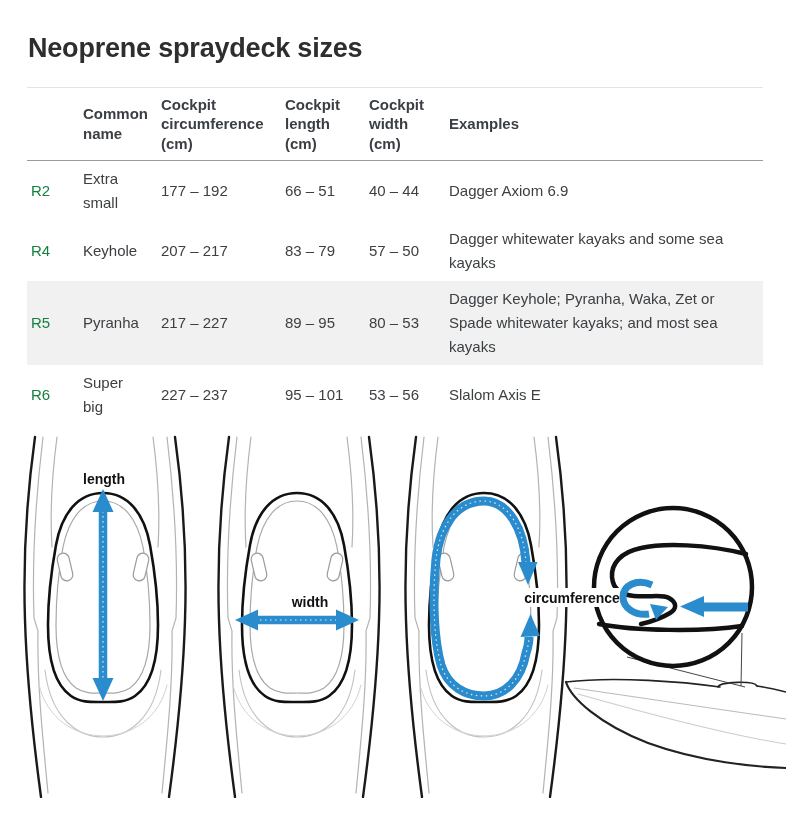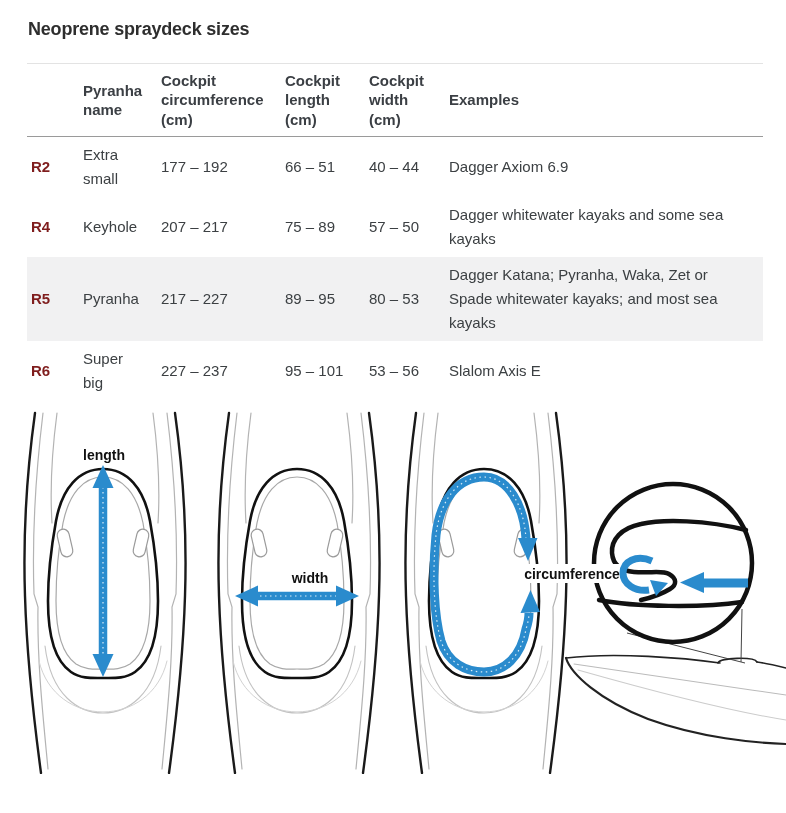--- a/index.html
+++ b/index.html
@@ -1,25 +1,25 @@
 <!DOCTYPE html>
 <html><head>
 <meta charset="utf-8">
 <style>
   html,body { margin:0; padding:0; background:#ffffff; }
   body { width:786px; font-family:"Liberation Sans", sans-serif; color:#3c4043; }
-  h1 { font-size:18px; line-height:1.1; font-weight:700; color:#2e2e2e;
-       margin:20px 0 23px 28px; letter-spacing:-0.2px; }
+  h1 { font-size:27px; line-height:1.1; font-weight:700; color:#2e2e2e;
+       margin:34px 0 23px 28px; letter-spacing:-0.2px; }
   table { border-collapse:collapse; table-layout:fixed; width:736px; margin-left:27px;
           font-size:15px; line-height:1.6; border-top:1px solid #e3e3e3; }
   thead th { font-weight:700; text-align:left; vertical-align:middle; line-height:1.3;
              padding:7px 14px 7px 0; border-bottom:1px solid #9a9a9a; color:#3b3f44; }
   tbody td { padding:6px 14px 6px 0; vertical-align:middle; }
   th:first-child, td:first-child { padding-left:4px; }
-  td.code { font-weight:700; color:#7f1d1d; }
+  td.code { font-weight:400; color:#15803d; }
   tr.shaded { background:#f1f1f2; }
   .diagram { margin-top:10px; }
   .diagram svg text { font-family:"Liberation Sans", sans-serif; font-weight:700;
                       font-size:14px; fill:#111; text-anchor:middle; }
 </style>
 </head>
 <body>
 
 <h1>Neoprene spraydeck sizes</h1>
 
@@ -28,51 +28,51 @@
     <col style="width:56px">
       <col style="width:78px">
       <col style="width:124px">
     <col style="width:84px">
       <col style="width:80px">
       <col style="width:314px">
   </colgroup>
   <thead>
     <tr>
       <th></th>
-      <th>Pyranha name</th>
+      <th>Common name</th>
       <th>Cockpit circumference (cm)</th>
       <th>Cockpit length (cm)</th>
       <th>Cockpit width (cm)</th>
       <th>Examples</th>
     </tr>
   </thead>
   <tbody>
     <tr>
       <td class="code">R2</td>
       <td>Extra small</td>
       <td>177 – 192</td>
       <td>66 – 51</td>
       <td>40 – 44</td>
       <td>Dagger Axiom 6.9</td>
     </tr>
     <tr>
       <td class="code">R4</td>
       <td>Keyhole</td>
       <td>207 – 217</td>
-      <td>75 – 89</td>
+      <td>83 – 79</td>
       <td>57 – 50</td>
       <td>Dagger whitewater kayaks and some sea kayaks</td>
     </tr>
     <tr class="shaded">
       <td class="code">R5</td>
       <td>Pyranha</td>
       <td>217 – 227</td>
       <td>89 – 95</td>
       <td>80 – 53</td>
-      <td>Dagger Katana; Pyranha, Waka, Zet or Spade whitewater kayaks; and most sea kayaks</td>
+      <td>Dagger Keyhole; Pyranha, Waka, Zet or Spade whitewater kayaks; and most sea kayaks</td>
     </tr>
     <tr>
       <td class="code">R6</td>
       <td>Super big</td>
       <td>227 – 237</td>
       <td>95 – 101</td>
       <td>53 – 56</td>
       <td>Slalom Axis E</td>
     </tr>
   </tbody>

